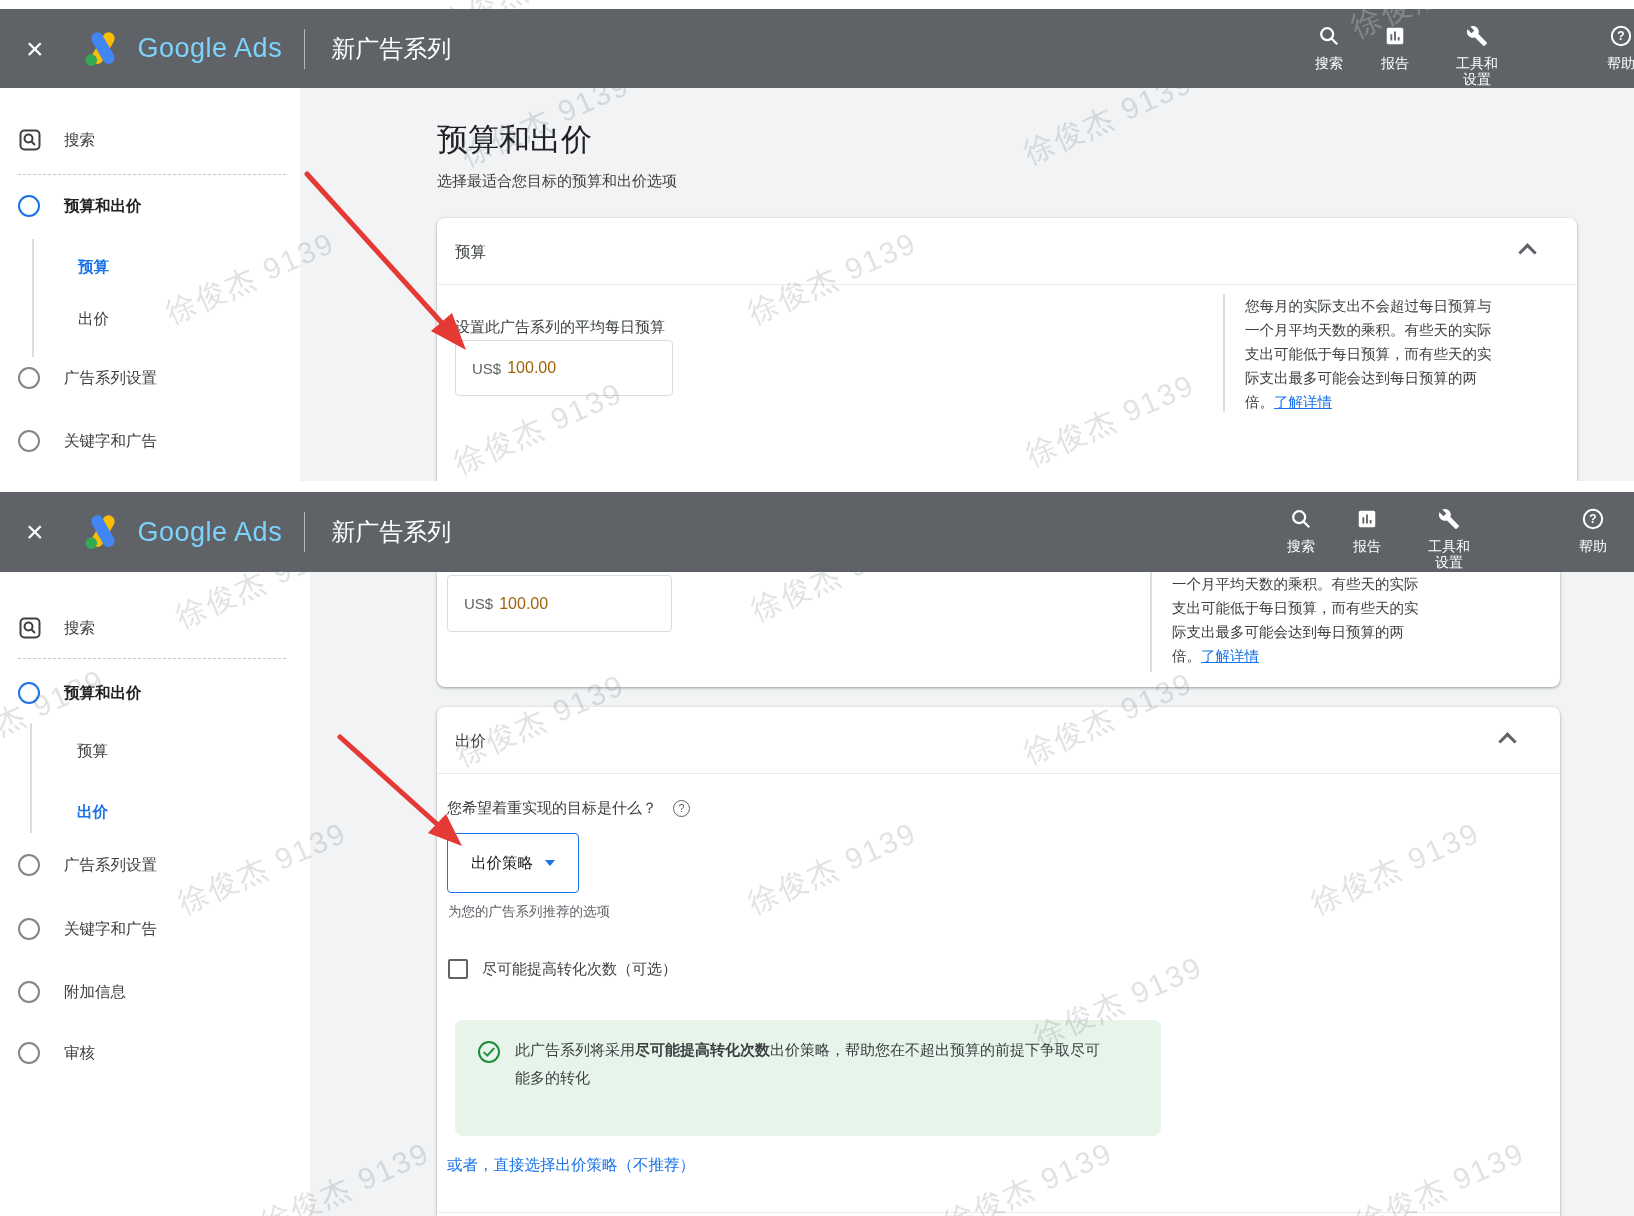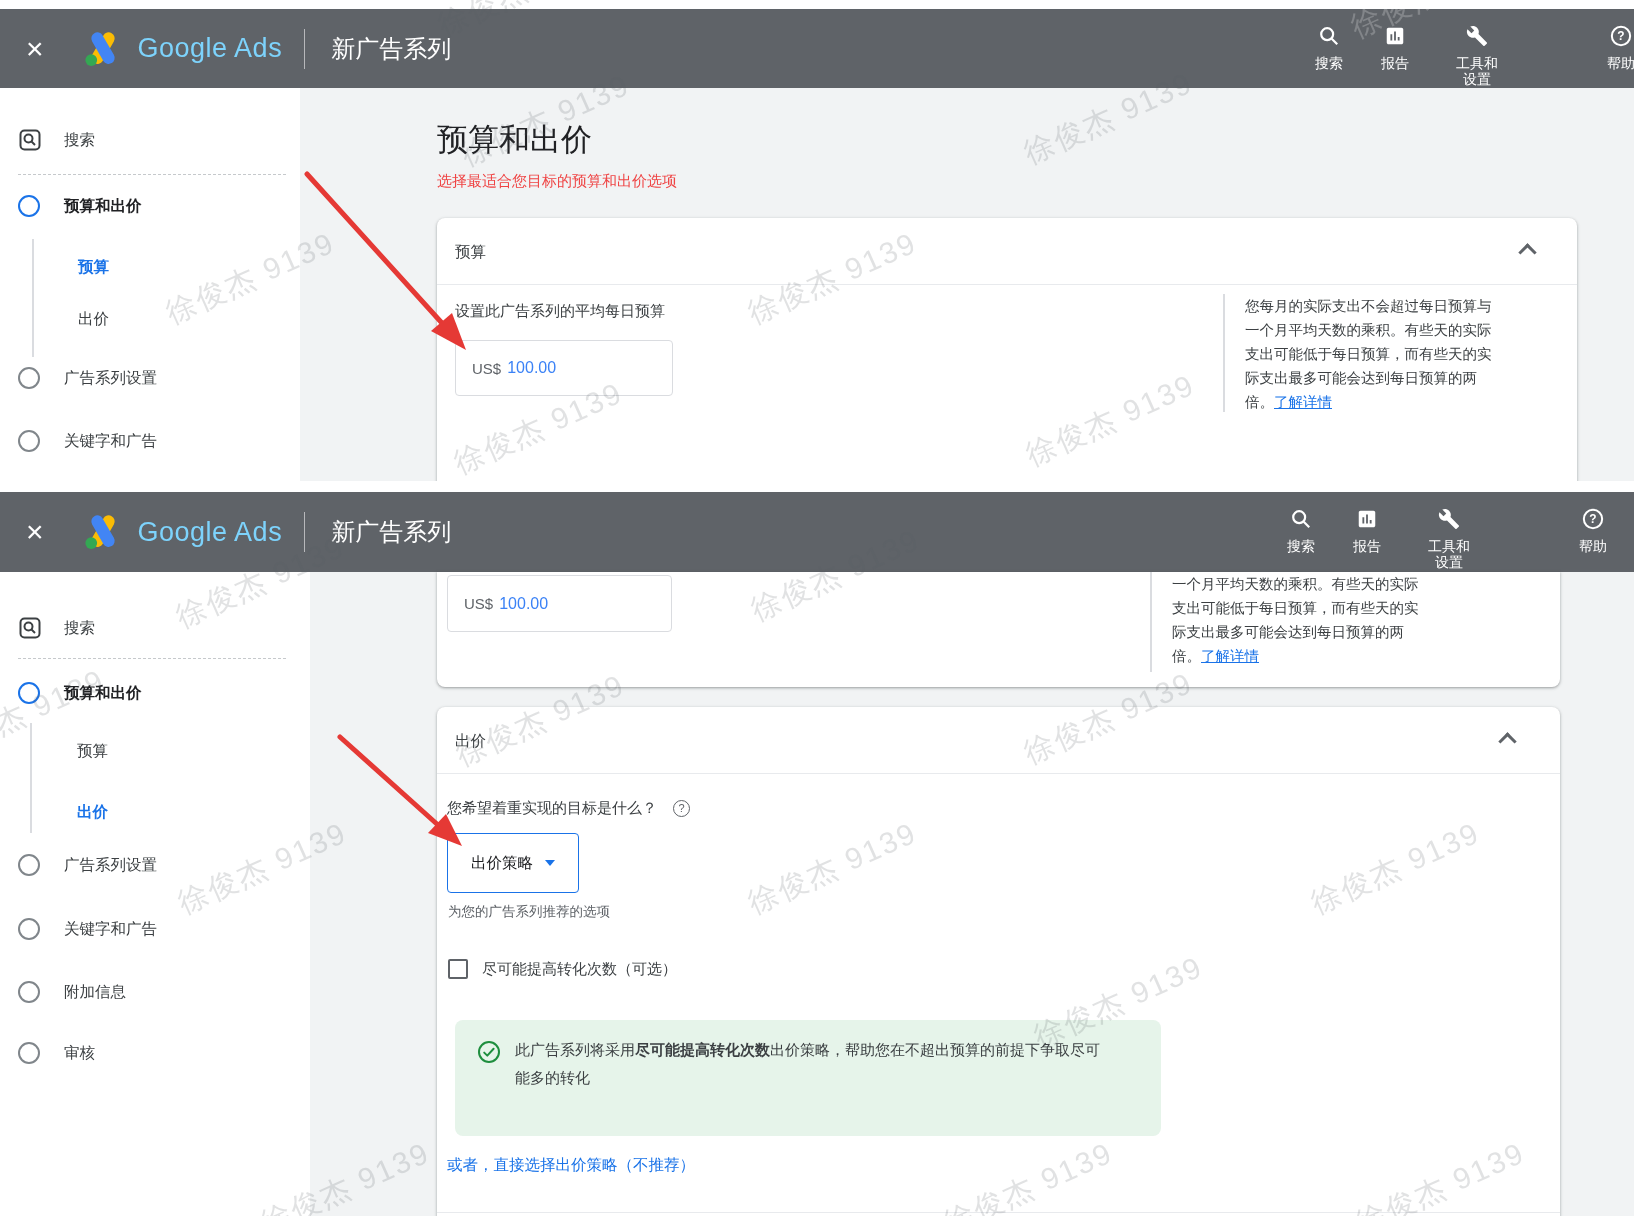--- a/index.html
+++ b/index.html
@@ -32,30 +32,30 @@
   .srow .txt.bold { font-weight:bold; color:#202124; }
   .srow .txt.sel { color:#1a73e8; font-weight:bold; }
   .step-circle { width:22px; height:22px; border:2.5px solid #80868b; border-radius:50%; margin-right:24px; background:#fff; flex:0 0 auto; }
   .step-circle.active { border-color:#1a73e8; }
   .side-sq-ic { margin-right:22px; display:inline-flex; }
   .dotted { position:absolute; border-top:1.5px dashed #c6c9cc; }
   .subline { position:absolute; width:2px; background:#dadce0; }
 
   
   .page-title { position:absolute; font-size:31px; color:#202124; }
-  .page-sub { position:absolute; font-size:15px; color:#ef4444; }
+  .page-sub { position:absolute; font-size:15px; color:#404040; }
   .card { position:absolute; background:#fff; border-radius:8px; box-shadow:0 1px 2px rgba(60,64,67,.3),0 1px 3px 1px rgba(60,64,67,.15); }
   .card.cut-top { border-radius:0 0 8px 8px; }
   .card-head-title { position:absolute; left:18px; font-size:15.5px; color:#3c4043; }
   .chev { position:absolute; width:13px; height:13px; border-top:3px solid #5f6368; border-right:3px solid #5f6368; transform:rotate(-45deg); cursor:pointer; }
   .hdiv { position:absolute; left:0; right:0; height:1px; background:#e8eaed; }
   .field-label { position:absolute; font-size:15px; color:#3c4043; }
   .money-input { position:absolute; border:1px solid #dadce0; border-radius:4px; background:#fff; display:flex; align-items:center; padding-left:16px; cursor:text; }
   .money-input .cur { color:#5f6368; font-size:15px; margin-right:6px; }
-  .money-input .amt { color:#3b82f6; font-size:16px; }
+  .money-input .amt { color:#a16207; font-size:16px; }
   .note { position:absolute; border-left:2px solid #dadce0; padding-left:20px; }
   .note-line { font-size:14.5px; line-height:24px; color:#3c4043; white-space:nowrap; }
   .blue-link { color:#1a73e8; text-decoration:underline; cursor:pointer; }
   .qrow { position:absolute; display:flex; align-items:center; }
   .qrow .qtxt { font-size:15px; color:#3c4043; }
   .qhelp { width:17px; height:17px; border:1.5px solid #5f6368; border-radius:50%; color:#5f6368; font-size:11px; display:inline-flex; align-items:center; justify-content:center; margin-left:16px; cursor:pointer; }
   .dropdown { position:absolute; border:1.5px solid #1a73e8; border-radius:4px; background:#fff; display:flex; align-items:center; justify-content:center; cursor:pointer; }
   .dropdown .dtxt { font-size:15.5px; color:#202124; }
   .caret { width:0; height:0; border-left:5.5px solid transparent; border-right:5.5px solid transparent; border-top:6px solid #1a73e8; margin-left:12px; }
   .helper { position:absolute; font-size:13.5px; color:#5f6368;font-family:Liberation Serif, serif; }
@@ -166,21 +166,21 @@
       <span class="txt">关键字和广告</span>
     </div>
 
     <div class="page-title" style="left:437px;top:110px;">预算和出价</div>
     <div class="page-sub" style="left:437px;top:163px;">选择最适合您目标的预算和出价选项</div>
 
     <div class="card" style="left:437px;top:209px;width:1140px;height:285px;">
       <div class="card-head-title" style="top:24px;">预算</div>
       <span class="chev" style="left:1084px;top:28px;"></span>
       <div class="hdiv" style="top:66px;"></div>
-      <div class="field-label" style="left:18px;top:84px;">设置此广告系列的平均每日预算</div>
+      <div class="field-label" style="left:18px;top:100px;">设置此广告系列的平均每日预算</div>
       <div class="money-input" style="left:18px;top:122px;width:218px;height:56px;">
         <span class="cur">US$</span>
         <span class="amt">100.00</span>
       </div>
       <div class="note" style="left:786px;top:76px;height:118px;">
         <div class="note-line">您每月的实际支出不会超过每日预算与</div>
         <div class="note-line">一个月平均天数的乘积。有些天的实际</div>
         <div class="note-line">支出可能低于每日预算，而有些天的实</div>
         <div class="note-line">际支出最多可能会达到每日预算的两</div>
         <div class="note-line"><span>倍。</span><a class="blue-link">了解详情</a></div>

